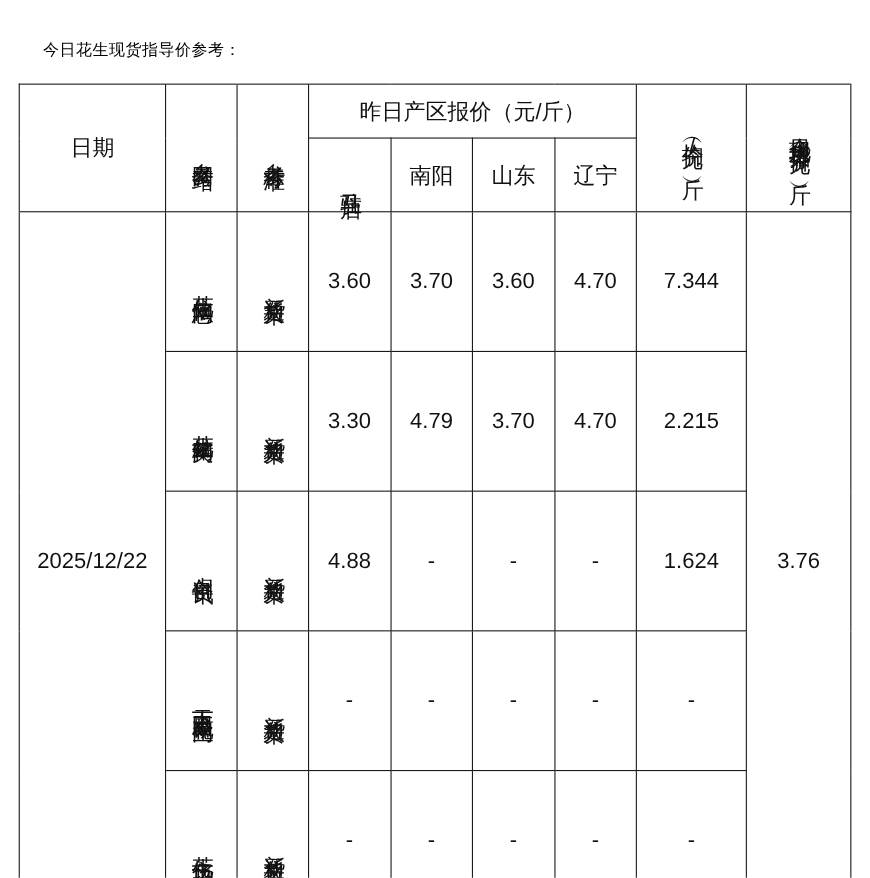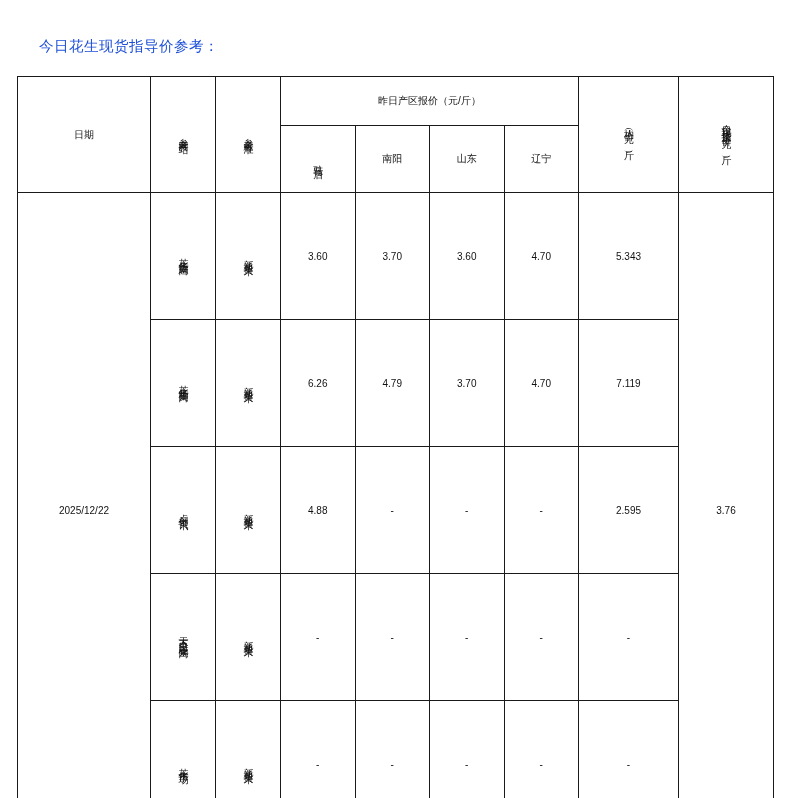--- a/index.html
+++ b/index.html
@@ -22,39 +22,39 @@
     top: 14px;
     width: 757px;
     height: 770px;
     box-sizing: border-box;
   }
 
   .title {
     font-size: 14.5px;
     line-height: 20px;
     padding: 22px 0 20px 22px;
-    color: #1d4ed8;
+    color: #000000;
     letter-spacing: 0.5px;
   }
 
   table.price-table {
     border-collapse: collapse;
     table-layout: fixed;
     width: 757px;
     border-top: 1px solid #1a1a1a;
     border-left: 1px solid #1a1a1a;
   }
   table.price-table td,
   table.price-table th {
     border-right: 1px solid #1a1a1a;
     border-bottom: 1px solid #1a1a1a;
     text-align: center;
     vertical-align: middle;
     font-weight: normal;
-    font-size: 10px;
+    font-size: 20px;
     color: #111111;
     padding: 2px 1px;
   }
 
   
   .vtext {
     writing-mode: vertical-rl;
     text-orientation: upright;
     display: inline-block;
     letter-spacing: 2px;
@@ -145,50 +145,50 @@
         <td>
           <span class="vtext">花生信息网</span>
         </td>
         <td>
           <span class="vtext">新通货米</span>
         </td>
         <td class="num">3.60</td>
         <td class="num">3.70</td>
         <td class="num">3.60</td>
         <td class="num">4.70</td>
-        <td class="num">5.343</td>
+        <td class="num">7.344</td>
         <td class="guide-cell" rowspan="5">3.76</td>
       </tr>
 
       <tr class="body-row">
         <td>
           <span class="vtext">花生精英网</span>
         </td>
         <td>
           <span class="vtext">新通货米</span>
         </td>
-        <td class="num">6.26</td>
+        <td class="num">3.30</td>
         <td class="num">4.79</td>
         <td class="num">3.70</td>
         <td class="num">4.70</td>
-        <td class="num">7.119</td>
+        <td class="num">2.215</td>
       </tr>
 
       <tr class="body-row">
         <td>
           <span class="vtext">卓创资讯</span>
         </td>
         <td>
           <span class="vtext">新通货米</span>
         </td>
         <td class="num">4.88</td>
         <td class="dash">-</td>
         <td class="dash">-</td>
         <td class="dash">-</td>
-        <td class="num">2.595</td>
+        <td class="num">1.624</td>
       </tr>
 
       <tr class="body-row">
         <td>
           <span class="vtext">天下良田花生网</span>
         </td>
         <td>
           <span class="vtext">新通货米</span>
         </td>
         <td class="dash">-</td>

